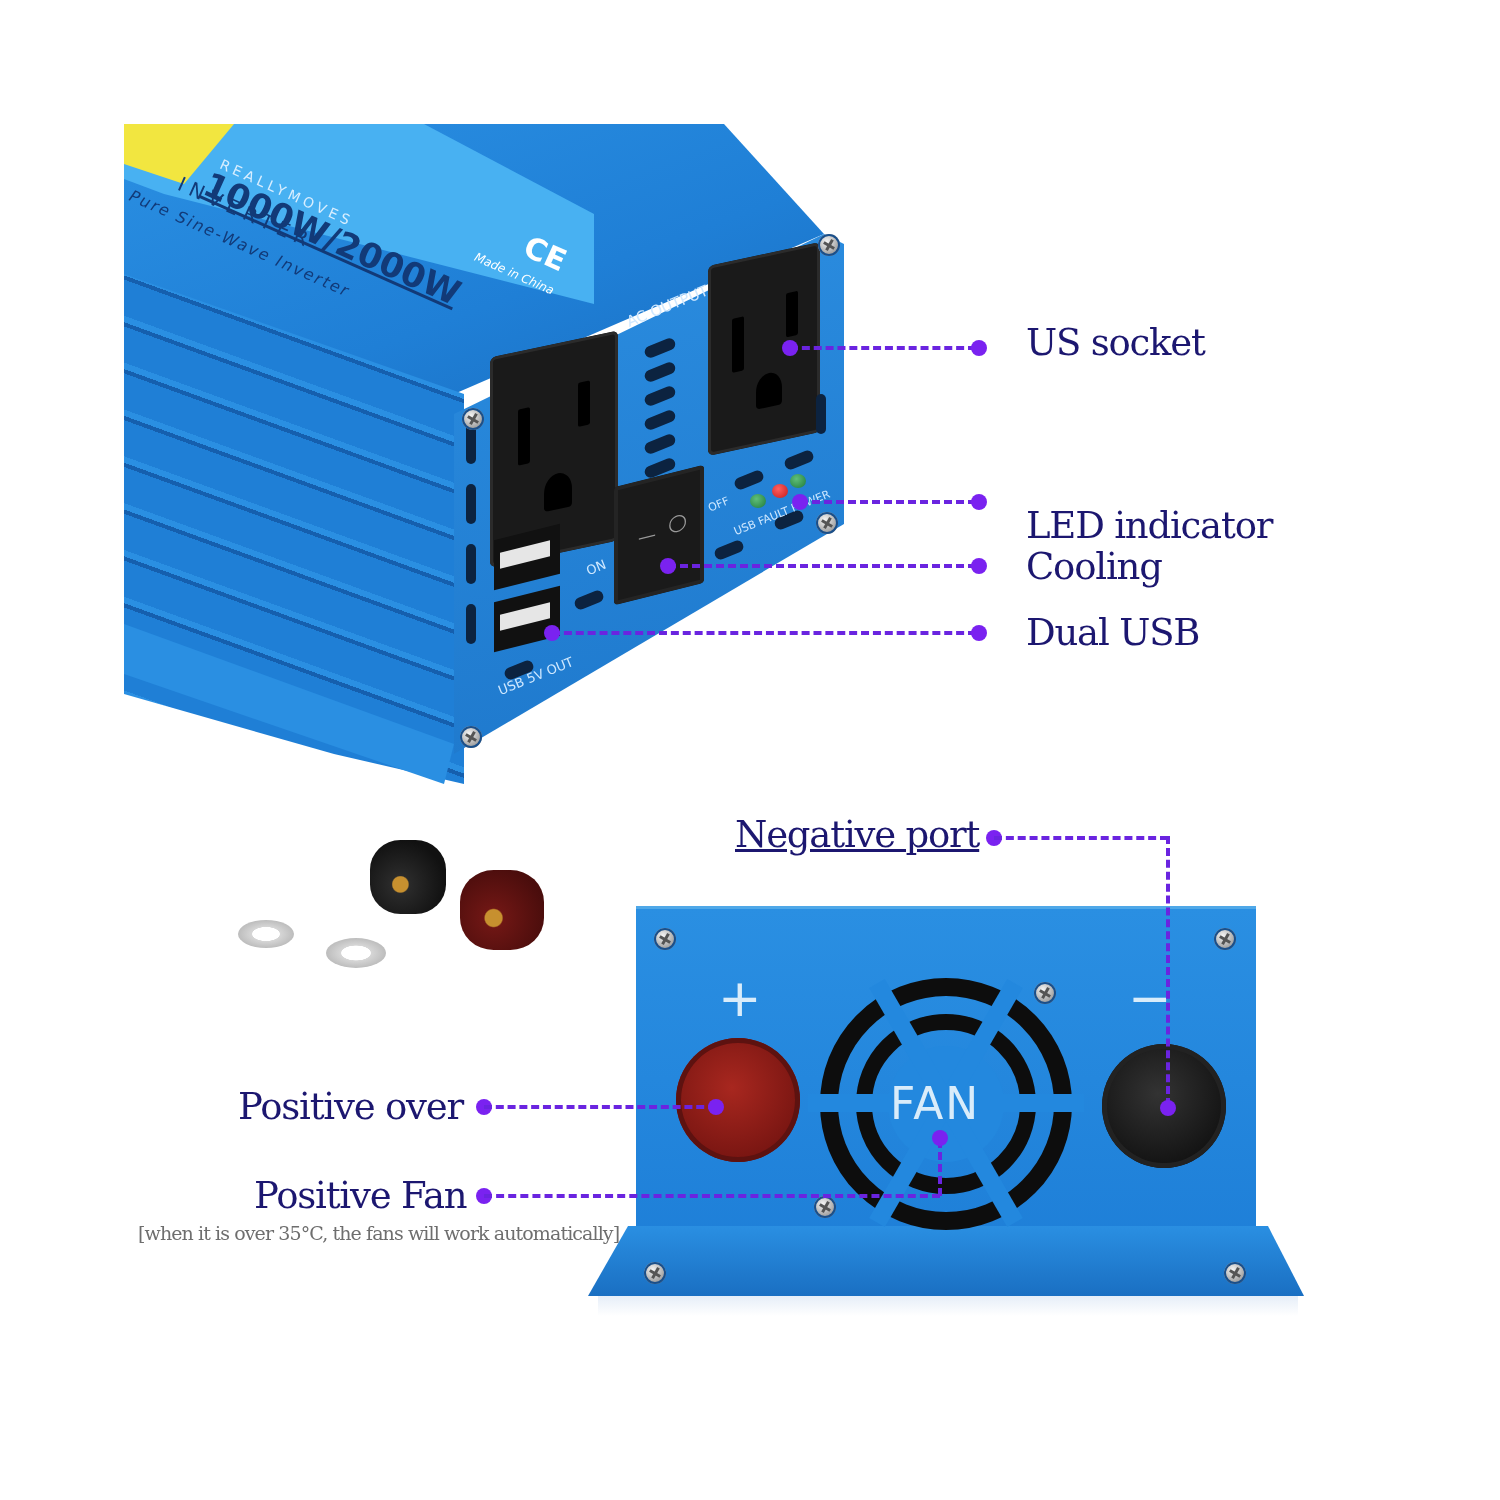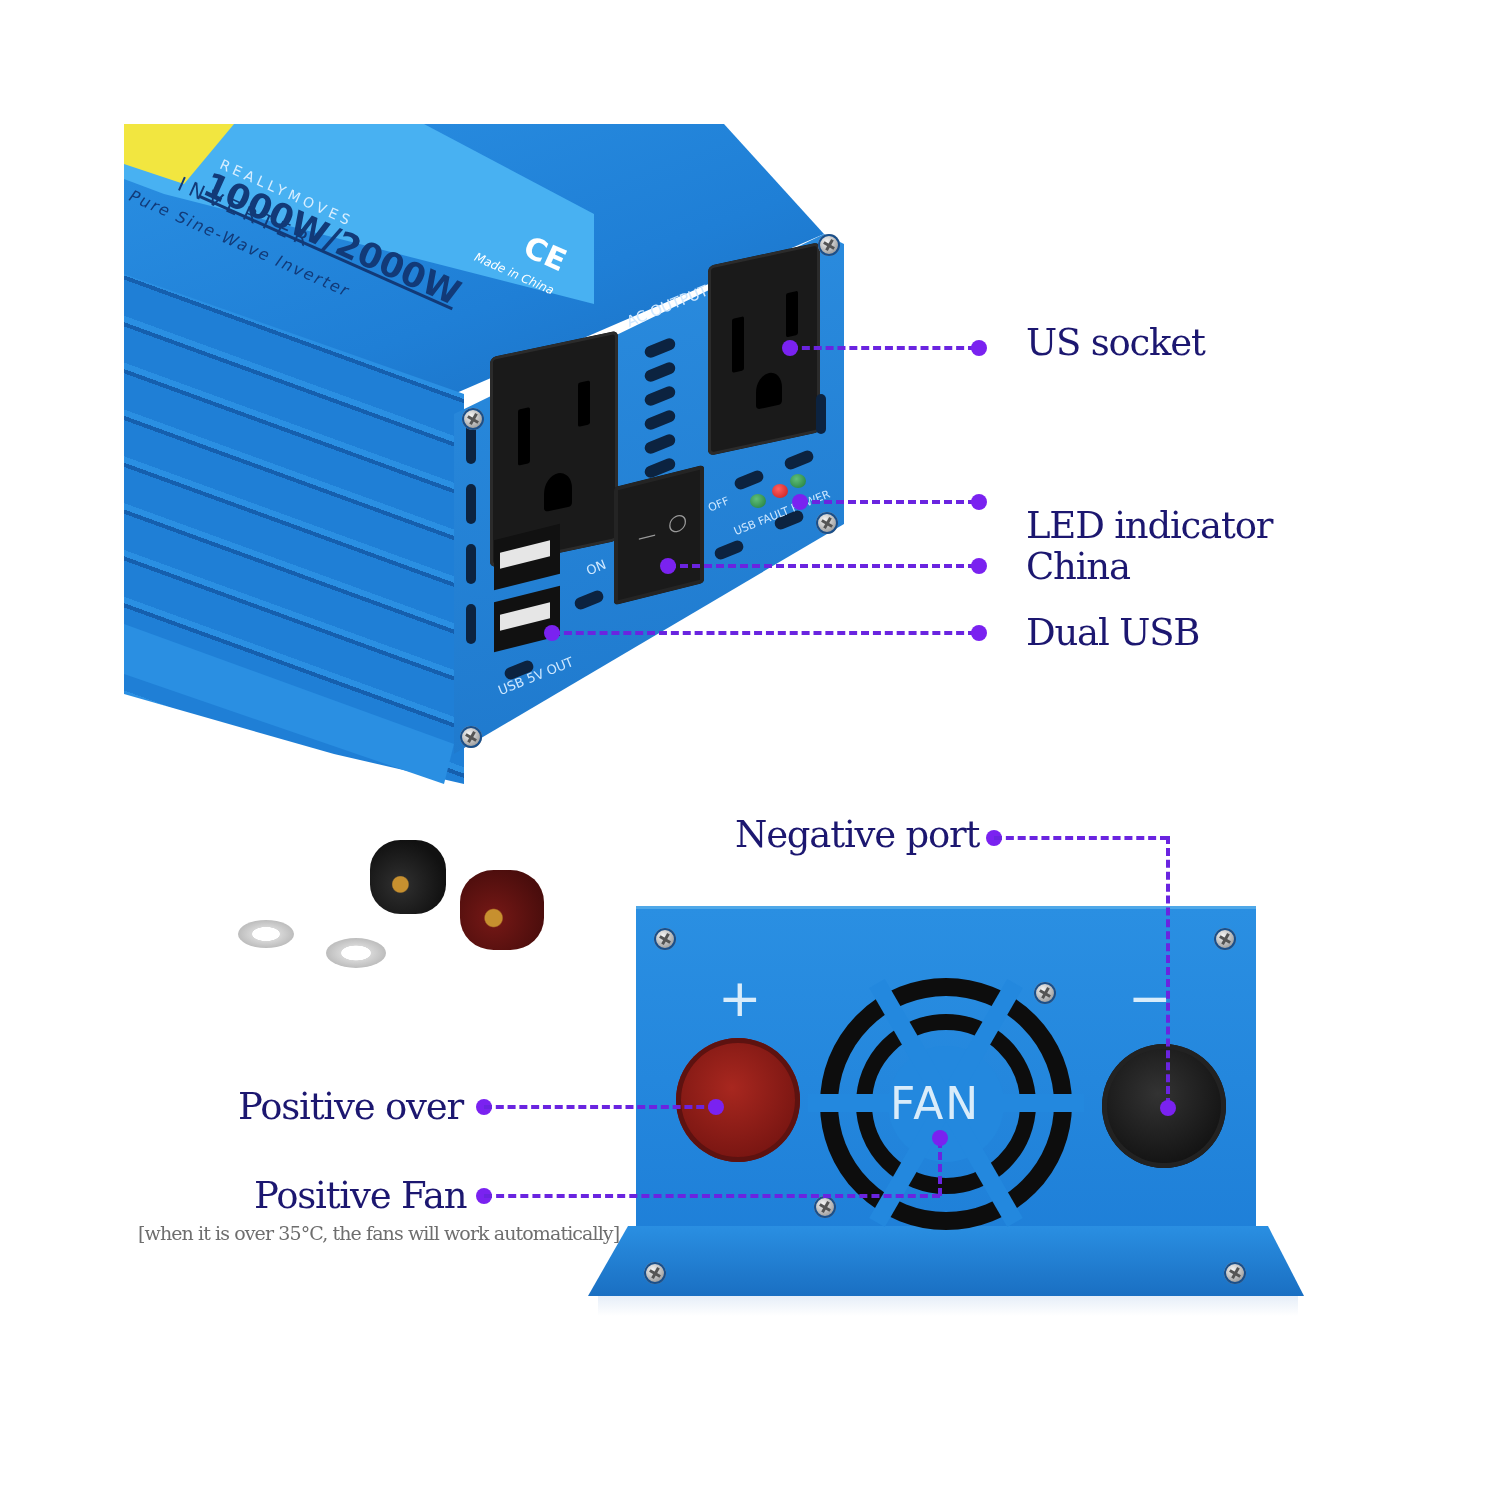--- a/index.html
+++ b/index.html
@@ -110,21 +110,21 @@
 <div class="label" style="left:1026px; top:324px;">US socket</div>
 
 <div class="dash-h" style="left:800px; top:500px; width:176px;"></div>
 <div class="dot" style="left:792px; top:494px;"></div>
 <div class="dot" style="left:971px; top:494px;"></div>
 <div class="label" style="left:1026px; top:507px;">LED indicator</div>
 
 <div class="dash-h" style="left:668px; top:564px; width:308px;"></div>
 <div class="dot" style="left:660px; top:558px;"></div>
 <div class="dot" style="left:971px; top:558px;"></div>
-<div class="label" style="left:1026px; top:548px;">China</div>
+<div class="label" style="left:1026px; top:548px;">Cooling</div>
 
 <div class="dash-h" style="left:552px; top:631px; width:424px;"></div>
 <div class="dot" style="left:544px; top:625px;"></div>
 <div class="dot" style="left:971px; top:625px;"></div>
 <div class="label" style="left:1026px; top:614px;">Dual USB</div>
 
 <div class="abs" style="left:230px; top:830px; width:340px; height:150px;">
   <div class="abs" style="left:8px; top:90px; width:56px; height:28px; border-radius:50%; background:radial-gradient(ellipse at center,#fff 0 34%,#d6d6d6 36%,#bdbdbd 70%,#e8e8e8 100%);"></div>
   <div class="abs" style="left:96px; top:108px; width:60px; height:30px; border-radius:50%; background:radial-gradient(ellipse at center,#fff 0 34%,#d6d6d6 36%,#bdbdbd 70%,#e8e8e8 100%);"></div>
   <div class="abs" style="left:140px; top:10px; width:76px; height:74px; border-radius:40%; background:radial-gradient(circle at 40% 60%,#c7902f 0 12%,#2a2a2a 14%,#111 70%);"></div>
@@ -151,21 +151,21 @@
   <div class="abs" style="left:514px; top:138px; width:124px; height:124px; border-radius:50%; background:radial-gradient(circle at 45% 40%,#333,#141414 70%,#000); box-shadow:0 0 0 5px #222 inset;"></div>
 
   <div class="screw" style="left:66px; top:22px;"></div>
   <div class="screw" style="left:626px; top:22px;"></div>
   <div class="screw" style="left:446px; top:76px;"></div>
   <div class="screw" style="left:226px; top:290px;"></div>
   <div class="screw" style="left:56px; top:356px;"></div>
   <div class="screw" style="left:636px; top:356px;"></div>
 </div>
 
-<div class="label" style="left:735px; top:816px;">Negative port</div>
+<div class="label" style="left:735px; top:816px;text-decoration:underline;">Negative port</div>
 <div class="dot" style="left:986px; top:830px;"></div>
 <div class="dash-h" style="left:994px; top:836px; width:174px;"></div>
 <div class="dash-v" style="left:1166px; top:836px; height:270px;"></div>
 <div class="dot" style="left:1160px; top:1100px;"></div>
 
 <div class="label" style="left:238px; top:1088px;">Positive over</div>
 <div class="dot" style="left:476px; top:1099px;"></div>
 <div class="dash-h" style="left:484px; top:1105px; width:232px;"></div>
 <div class="dot" style="left:708px; top:1099px;"></div>
 

